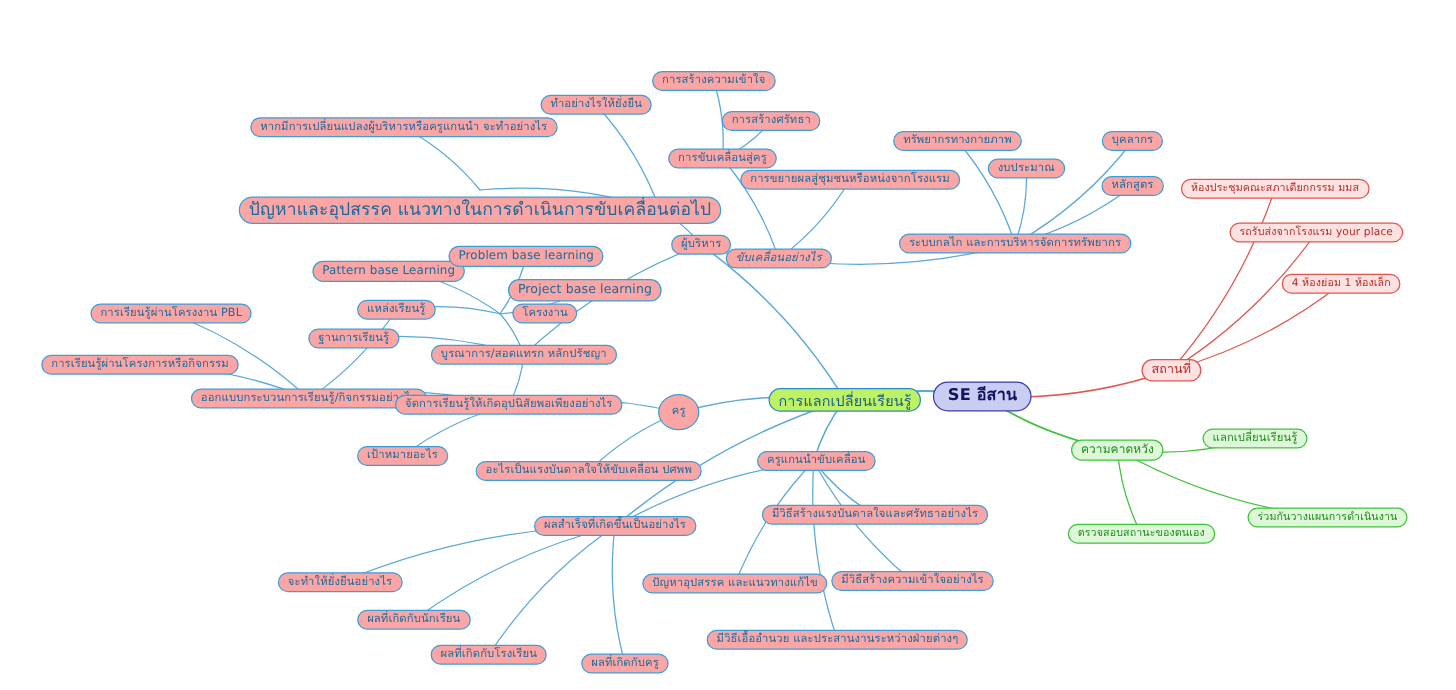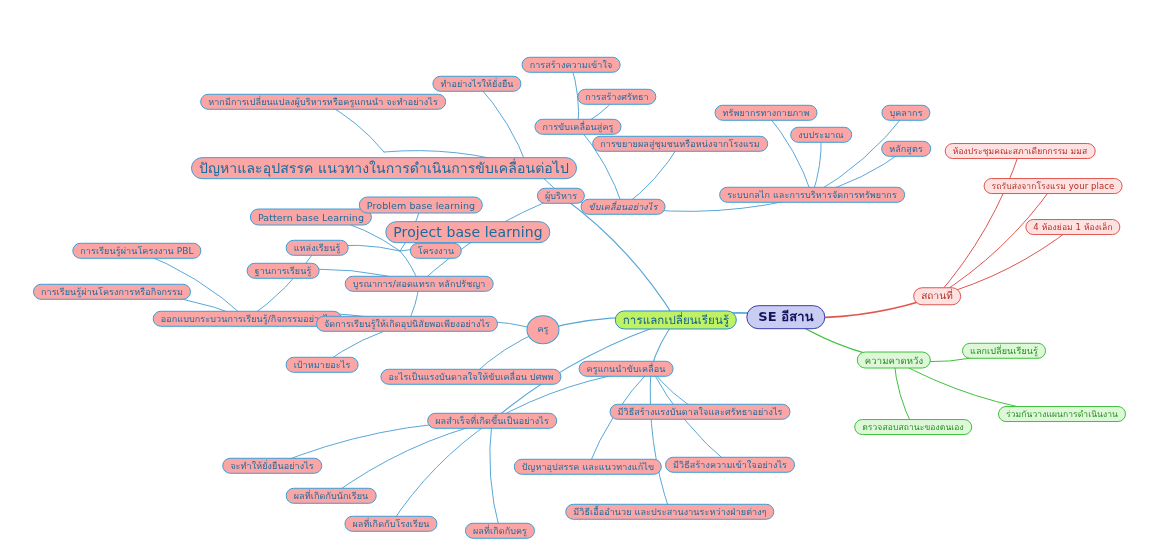--- a/index.html
+++ b/index.html
@@ -144,32 +144,32 @@
       <div class="node n-blue" style="left: 477px; top: 84px; font-size: 9px;">ทำอย่างไรให้ยั่งยืน</div>
       <div class="node n-blue" style="left: 384px; top: 152px; font-size: 14px; margin-top: 16px;">ปัญหาและอุปสรรค แนวทางในการดำเนินการขับเคลื่อนต่อไป</div>
       <div class="node n-blue" style="left: 323px; top: 102px; font-size: 9px;">หากมีการเปลี่ยนแปลงผู้บริหารหรือครูแกนนำ จะทำอย่างไร</div>
       <div class="node n-blue" style="left: 812px; top: 195px; font-size: 9px;">ระบบกลไก และการบริหารจัดการทรัพยากร</div>
       <div class="node n-blue" style="left: 766px; top: 113px; font-size: 9px;">ทรัพยากรทางกายภาพ</div>
       <div class="node n-blue" style="left: 821px; top: 135px; font-size: 9px;">งบประมาณ</div>
       <div class="node n-blue" style="left: 906px; top: 113px; font-size: 9px;">บุคลากร</div>
       <div class="node n-blue" style="left: 906px; top: 149px; font-size: 9px;">หลักสูตร</div>
       <div class="node n-blue" style="left: 311px; top: 217px; font-size: 9.5px;">Pattern  base  Learning</div>
       <div class="node n-blue" style="left: 421px; top: 205px; font-size: 9.5px;">Problem base learning</div>
-      <div class="node n-blue" style="left: 468px; top: 232px; font-size: 14px;">Project  base learning</div>
+      <div class="node n-blue" style="left: 468px; top: 232px; font-size: 10px;">Project  base learning</div>
       <div class="node n-blue" style="left: 400px; top: 251px; font-size: 9px; margin-left: 36px;">โครงงาน</div>
       <div class="node n-blue" style="left: 317px; top: 248px; font-size: 9px;">แหล่งเรียนรู้</div>
       <div class="node n-blue" style="left: 283px; top: 271px; font-size: 9px;">ฐานการเรียนรู้</div>
       <div class="node n-blue" style="left: 419px; top: 284px; font-size: 9px;">บูรณาการ/สอดแทรก หลักปรัชญา</div>
       <div class="node n-blue" style="left: 137px; top: 251px; font-size: 9px;">การเรียนรู้ผ่านโครงงาน PBL</div>
       <div class="node n-blue" style="left: 112px; top: 292px; font-size: 9px;">การเรียนรู้ผ่านโครงการหรือกิจกรรม</div>
       <div class="node n-blue" style="left: 247px; top: 319px; font-size: 9px;">ออกแบบกระบวนการเรียนรู้/กิจกรรมอย่างไร</div>
       <div class="node n-blue" style="left: 407px; top: 324px; font-size: 9px;">จัดการเรียนรู้ให้เกิดอุปนิสัยพอเพียงอย่างไร</div>
       <div class="node n-blue" style="left: 322px; top: 365px; font-size: 9px;">เป้าหมายอะไร</div>
       <div class="node n-blue" style="left: 471px; top: 377px; font-size: 9px;">อะไรเป็นแรงบันดาลใจให้ขับเคลื่อน ปศพพ</div>
-      <div class="node n-blue" style="left: 626px; top: 369px; font-size: 9px;">ครูแกนนำขับเคลื่อน</div>
+      <div class="node n-blue" style="left: 653px; top: 369px; font-size: 9px;">ครูแกนนำขับเคลื่อน</div>
       <div class="node n-blue" style="left: 700px; top: 412px; font-size: 9px;">มีวิธีสร้างแรงบันดาลใจและศรัทธาอย่างไร</div>
       <div class="node n-blue" style="left: 730px; top: 465px; font-size: 9px;">มีวิธีสร้างความเข้าใจอย่างไร</div>
       <div class="node n-blue" style="left: 670px; top: 512px; font-size: 9px;">มีวิธีเอื้ออำนวย และประสานงานระหว่างฝ่ายต่างๆ</div>
       <div class="node n-blue" style="left: 588px; top: 467px; font-size: 9px;">ปัญหาอุปสรรค และแนวทางแก้ไข</div>
       <div class="node n-blue" style="left: 492px; top: 421px; font-size: 9px;">ผลสำเร็จที่เกิดขึ้นเป็นอย่างไร</div>
       <div class="node n-blue" style="left: 272px; top: 466px; font-size: 9px;">จะทำให้ยั่งยืนอย่างไร</div>
       <div class="node n-blue" style="left: 331px; top: 496px; font-size: 9px;">ผลที่เกิดกับนักเรียน</div>
       <div class="node n-blue" style="left: 391px; top: 524px; font-size: 9px;">ผลที่เกิดกับโรงเรียน</div>
       <div class="node n-blue" style="left: 500px; top: 531px; font-size: 9px;">ผลที่เกิดกับครู</div>
       <div class="node n-red" style="left: 937px; top: 296px; font-size: 10px;">สถานที่</div>

